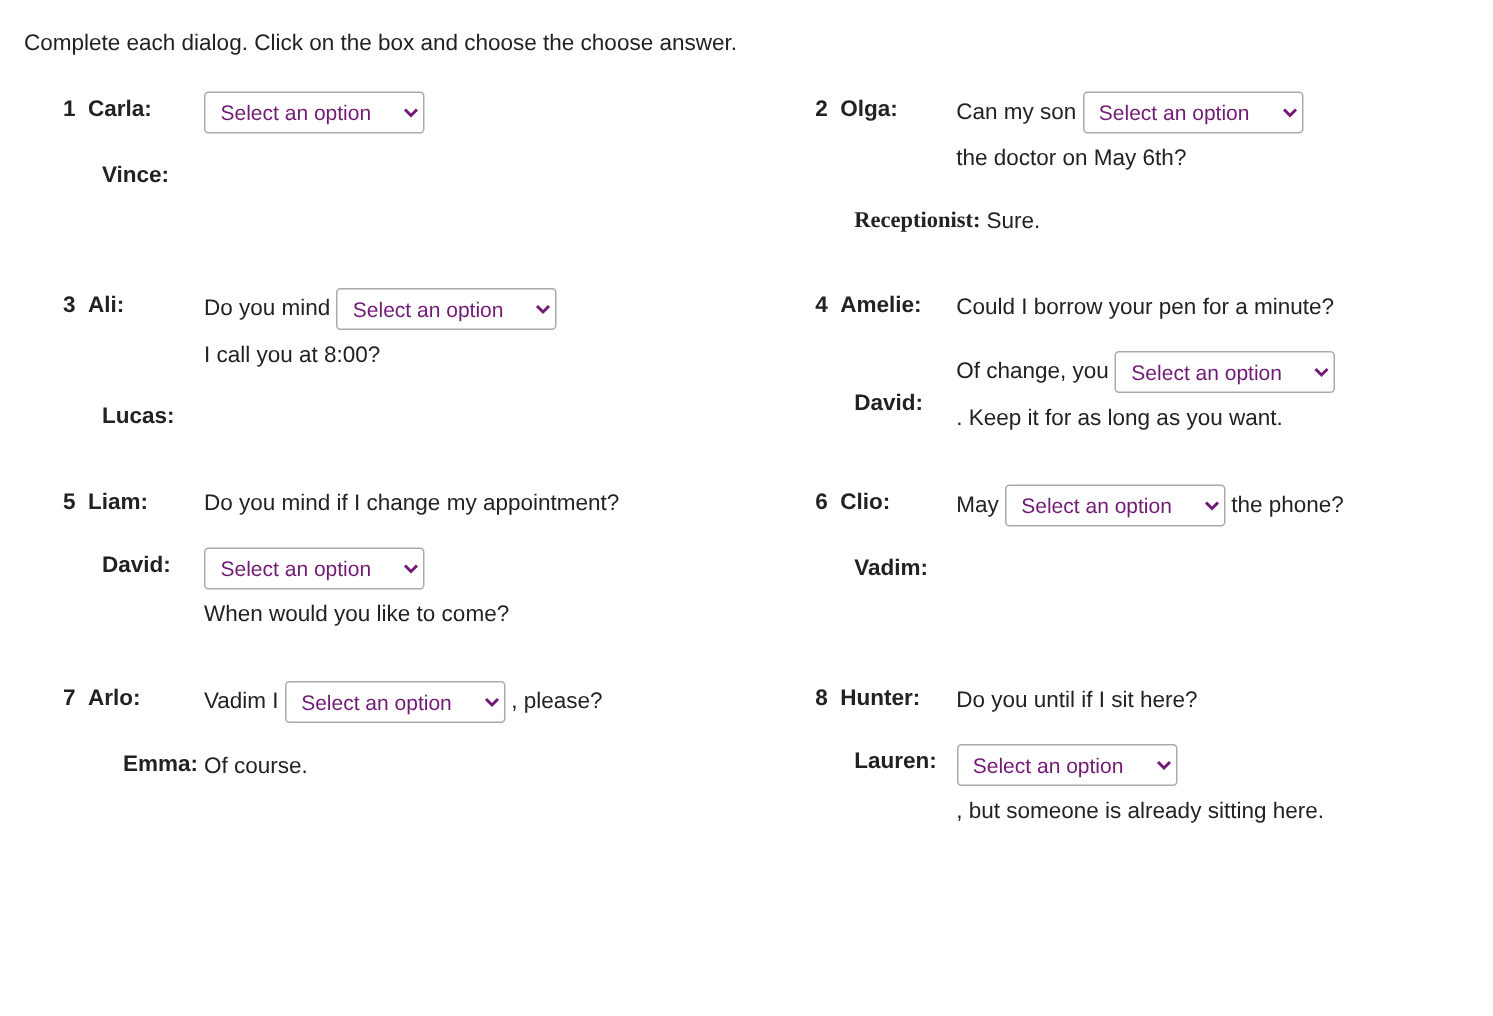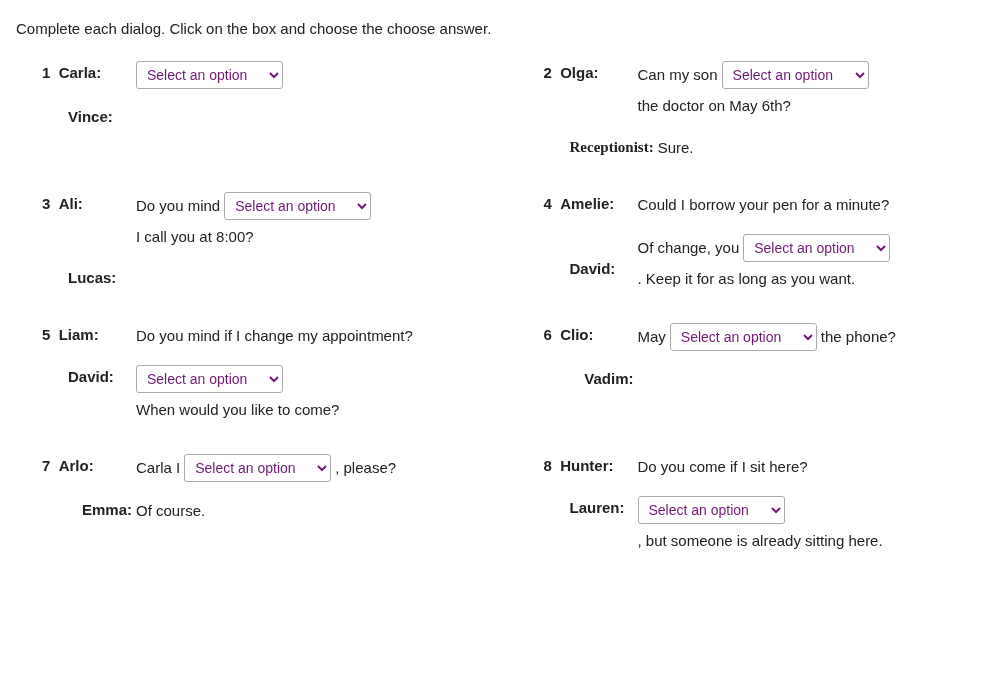--- a/index.html
+++ b/index.html
@@ -160,47 +160,47 @@
     <div class="dialog-content">
       <div class="dialog-line">
         <span class="speaker">6&nbsp;&nbsp;Clio:</span>
         <span class="line-text">
           <span>May</span>
           <select><option>Select an option</option></select>
           <span>the phone?</span>
         </span>
       </div>
       <div class="dialog-line">
-        <span class="speaker" style="min-width:90px; padding-left:26px;text-align:right;">Vadim:</span>
+        <span class="speaker" style="min-width:90px; padding-left:26px;">Vadim:</span>
       </div>
     </div>
   </div>
 
   <div class="dialog-block">
     <div class="dialog-content">
       <div class="dialog-line">
         <span class="speaker">7&nbsp;&nbsp;Arlo:</span>
         <span class="line-text">
-          <span>Carla I</span>
+          <span>Vadim I</span>
           <select><option>Select an option</option></select>
           <span>, please?</span>
         </span>
       </div>
       <div class="dialog-line">
         <span class="speaker" style="min-width:90px; padding-left:26px;text-align:right;">Emma:</span>
         <span class="line-text">Of course.</span>
       </div>
     </div>
   </div>
 
   <div class="dialog-block">
     <div class="dialog-content">
       <div class="dialog-line">
         <span class="speaker">8&nbsp;&nbsp;Hunter:</span>
-        <span class="line-text">Do you come if I sit here?</span>
+        <span class="line-text">Do you until if I sit here?</span>
       </div>
       <div class="dialog-line">
         <span class="speaker" style="min-width:90px; padding-left:26px;">Lauren:</span>
         <span class="line-text">
           <select><option>Select an option</option></select>
           <span>, but someone is already sitting here.</span>
         </span>
       </div>
     </div>
   </div>

